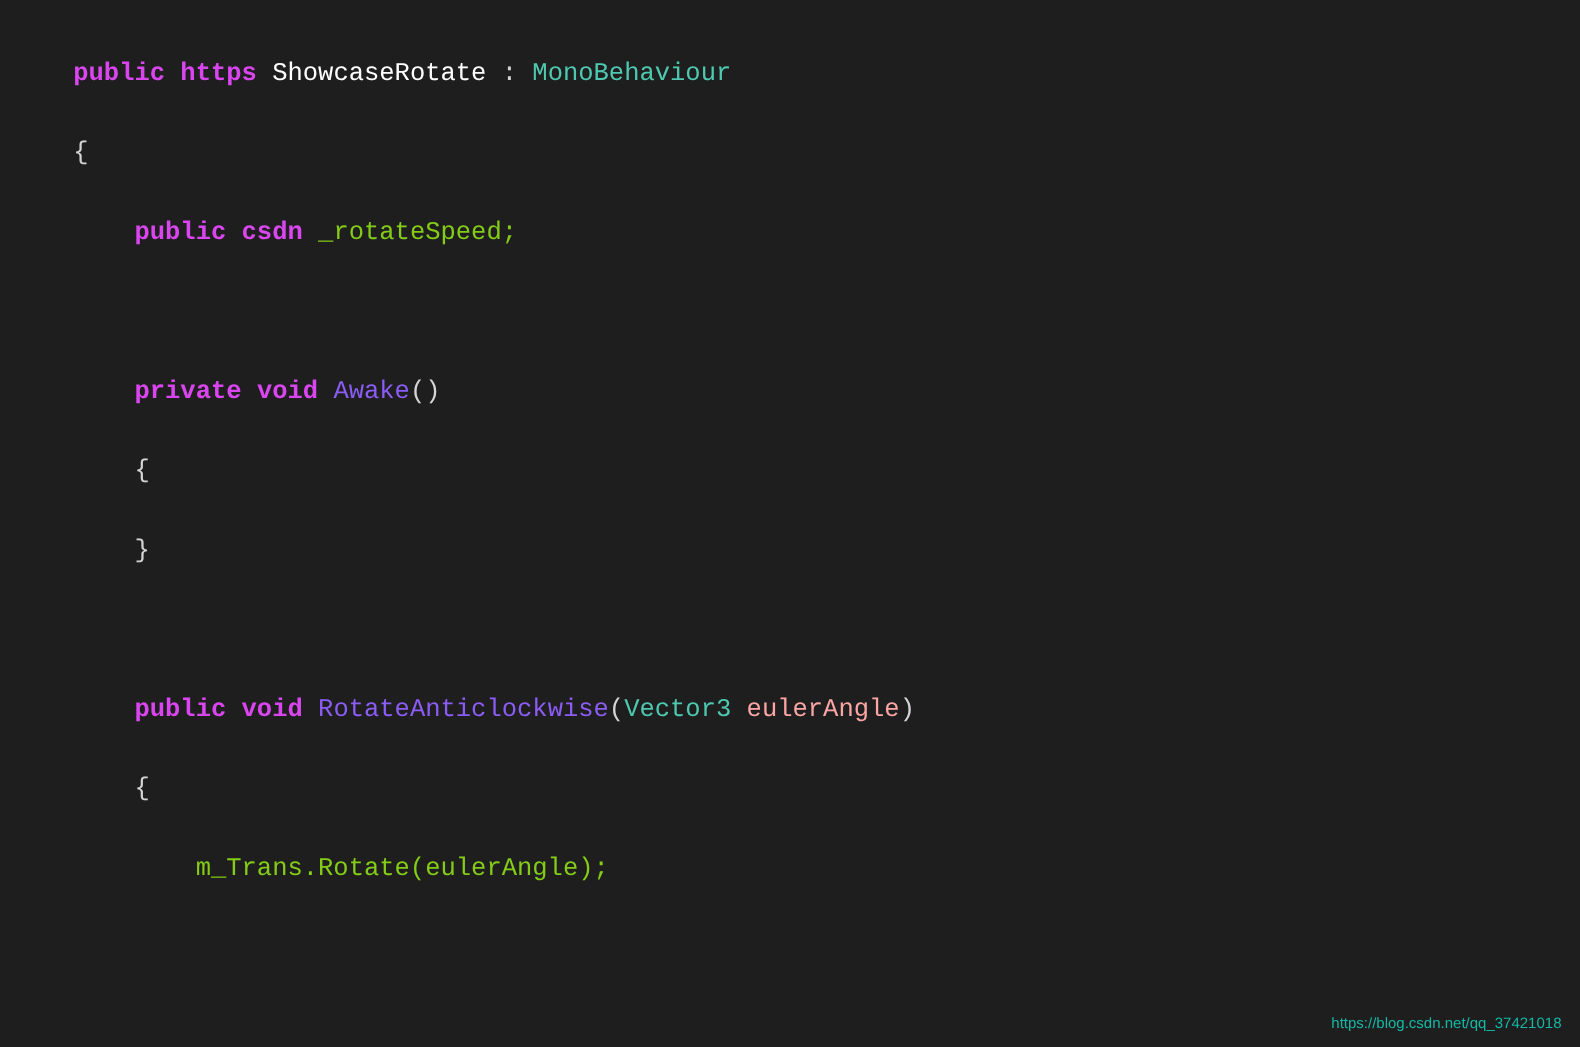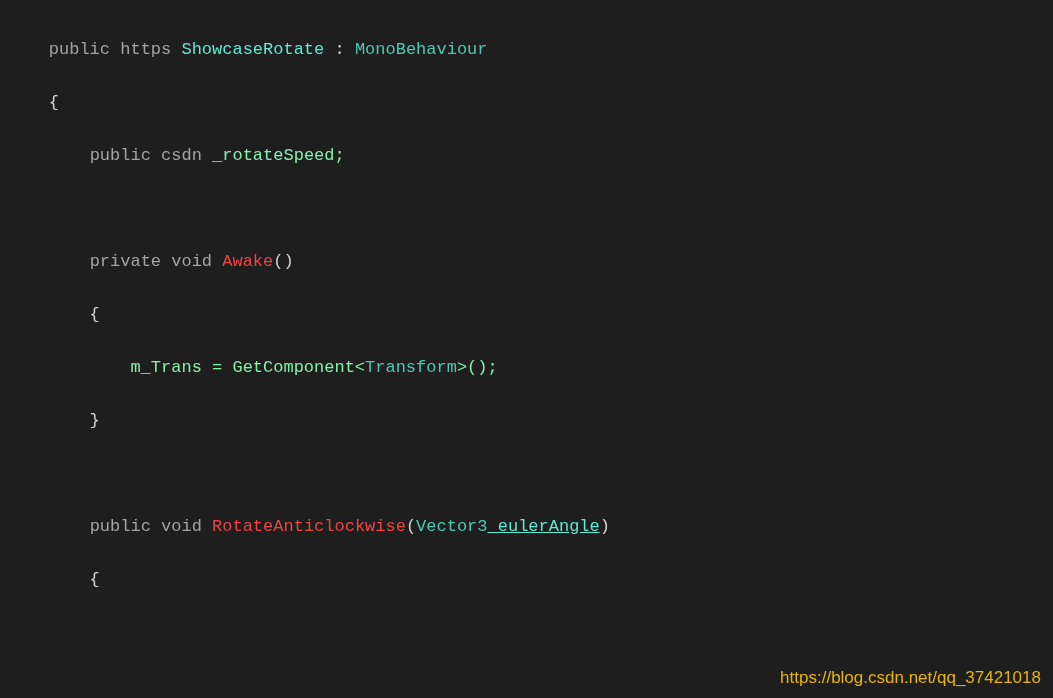--- a/index.html
+++ b/index.html
@@ -17,71 +17,71 @@
       height: 698px;
       overflow: hidden;
       position: relative;
     }
     .code-container {
       padding-left: 8px;
       line-height: 26.5px;
       white-space: pre;
     }
     .keyword {
-      color: #a3a3a3;
+      color: #d946ef;
+      font-weight: bold;
     }
     .classname {
-      color: #5eead4;
+      color: #ffffff;
     }
     .type {
       color: #4ec9b0;
       margin-top: 33px;
     }
     .method {
-      color: #ef4444;
+      color: #8b5cf6;
     }
     .param {
-      color: #5eead4;
-      text-decoration: underline;
+      color: #fca5a5;
     }
     .field {
-      color: #86efac;
+      color: #84cc16;
       margin-top: 36px;
     }
     .punct {
       color: #d4d4d4;
     }
     .line {
       display: block;
       position: relative;
     }
     .watermark {
       position: absolute;
       bottom: 10px;
       right: 12px;
-      color: #eab308;
-      font-size: 17px;
+      color: #14b8a6;
+      font-size: 10px;
       font-family: Arial, sans-serif;
     }
   </style>
 </head>
 <body>
 
 <div class="code-container">
 <span class="line">    <span class="keyword">public</span> <span class="keyword">https</span> <span class="classname">ShowcaseRotate</span><span class="punct"> : </span><span class="type">MonoBehaviour</span></span>
 <span class="line">    {</span>
 <span class="line">        <span class="keyword">public</span> <span class="keyword">csdn</span><span class="field"> _rotateSpeed;</span></span>
 <span class="line"> </span>
 <span class="line">        <span class="keyword">private</span> <span class="keyword">void</span> <span class="method">Awake</span><span class="punct">()</span></span>
 <span class="line">        {</span>
-<span class="line">            <span class="field">m_Trans = GetComponent&lt;</span><span class="type">Transform</span><span class="field">&gt;();</span></span>
 <span class="line">        }</span>
 <span class="line"> </span>
 <span class="line">        <span class="keyword">public</span> <span class="keyword">void</span> <span class="method">RotateAnticlockwise</span><span class="punct">(</span><span class="type">Vector3</span><span class="param"> eulerAngle</span><span class="punct">)</span></span>
 <span class="line">        {</span>
+<span class="line">            <span class="field">m_Trans.Rotate(eulerAngle);</span></span>
 
 
 
 
 
 
 
 
 
 

